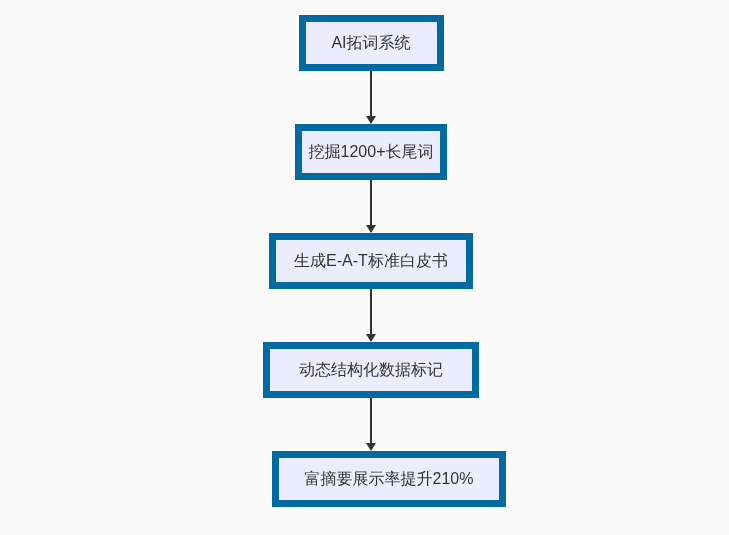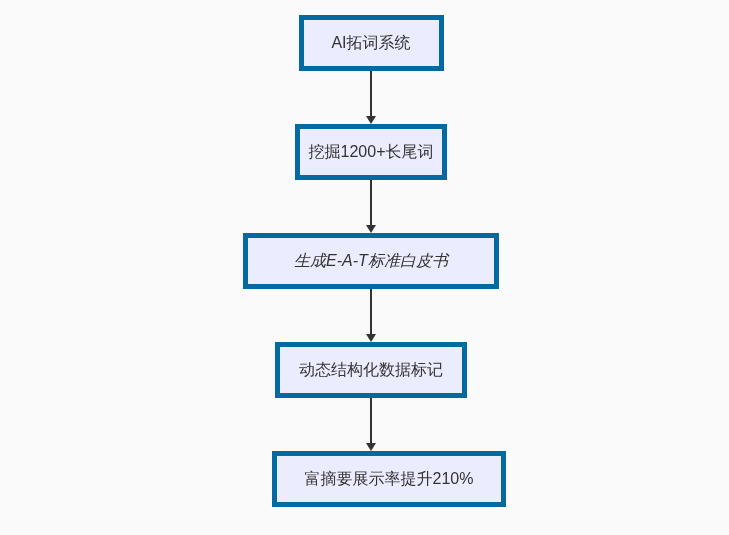--- a/index.html
+++ b/index.html
@@ -17,32 +17,32 @@
     left: 371px;
     transform: translateX(-50%);
     display: flex;
     flex-direction: column;
     align-items: center;
   }
   .node {
     box-sizing: border-box;
     height: 56px;
     background: #ECECFF;
-    border: 5px solid #0369a1;
+    border: 7px solid #0369a1;
     display: flex;
     align-items: center;
     justify-content: center;
     font-size: 16px;
     color: #333333;
     white-space: nowrap;
   }
   .node-1 { width: 145px; }
   .node-2 { width: 152px; }
-  .node-3 { width: 256px; font-style: italic; }
-  .node-4 { width: 192px; }
+  .node-3 { width: 204px; }
+  .node-4 { width: 216px; }
   .node-5 { width: 234px; margin-left: 36px; }
   .edge {
     display: flex;
     flex-direction: column;
     align-items: center;
     height: 53px;
   }
   .edge .line {
     width: 2px;
     height: 45px;

